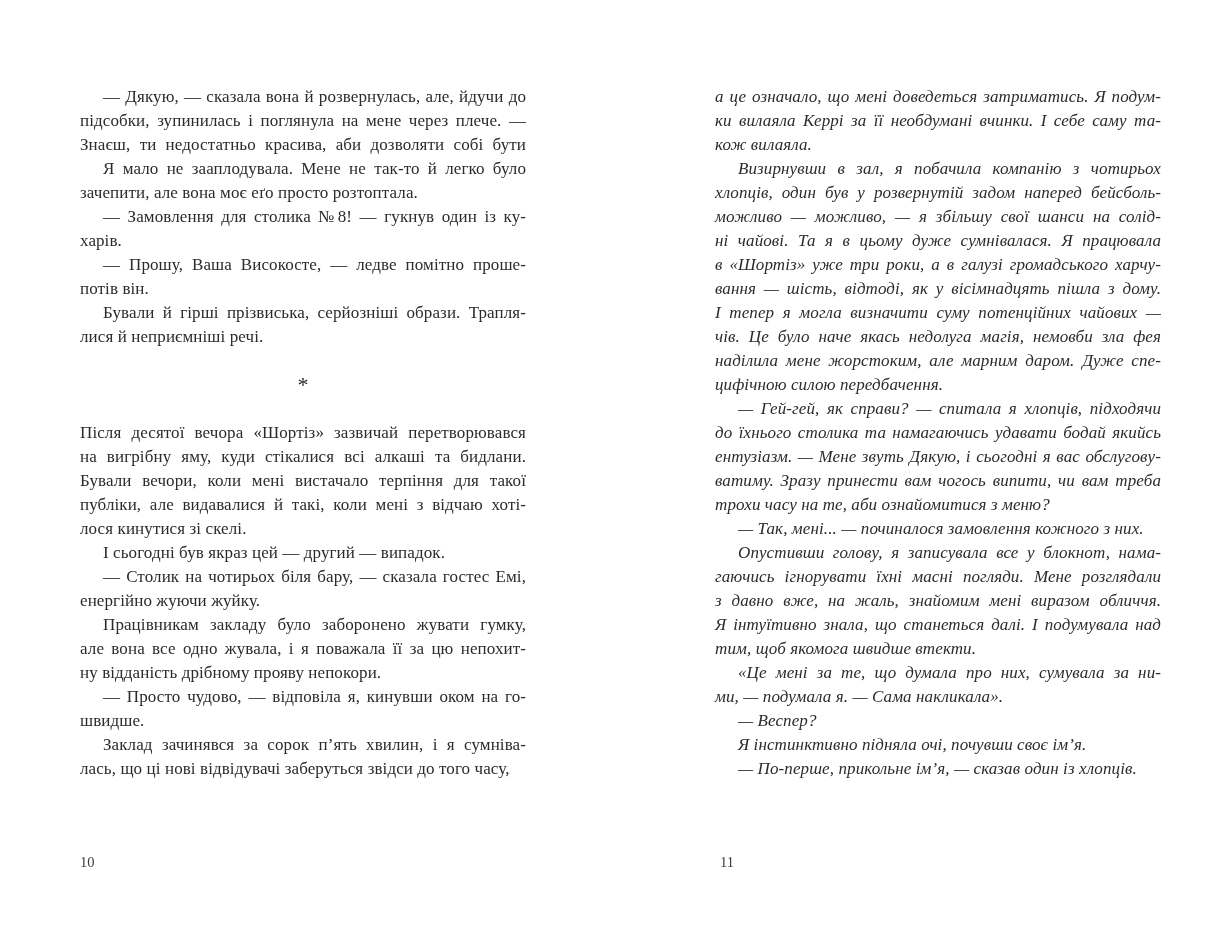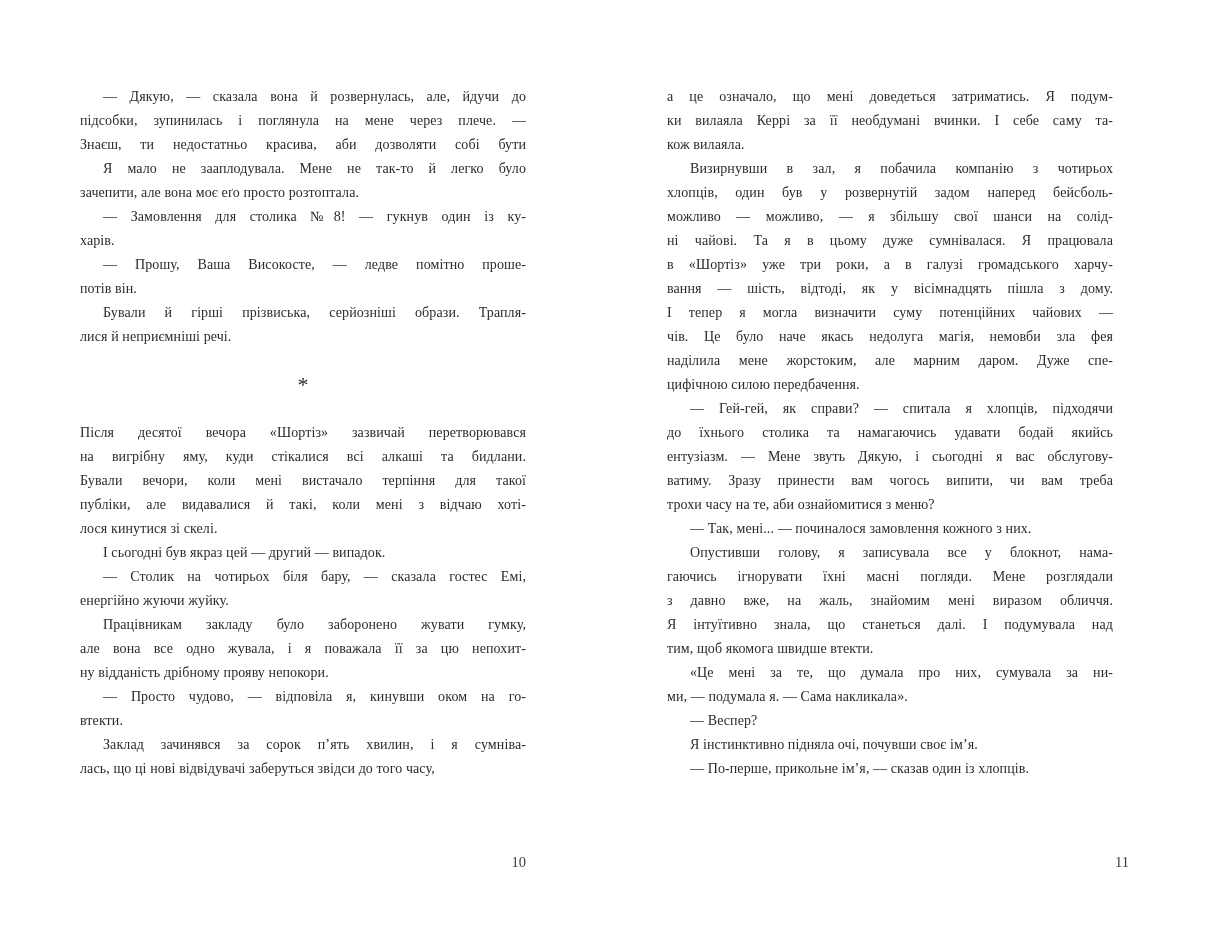--- a/index.html
+++ b/index.html
@@ -14,50 +14,50 @@
     font-family: "Liberation Serif", "DejaVu Serif", serif;
     overflow: hidden;
   }
   .page {
     position: absolute;
     top: 85px;
     width: 446px;
     color: #2b2b2b;
   }
   .page-left  { left: 80px; }
-  .page-right { left: 667px; }
+  .page-right { left: 715px; font-style: italic; }
   .para { margin: 0; }
   .line {
-    font-size: 14px;
+    font-size: 17px;
     line-height: 24px;
     text-align: justify;
     text-align-last: justify;
     white-space: normal;
     letter-spacing: 0.1px;
   }
   .line.last { text-align-last: left; }
   .line.indent { text-indent: 23px; }
   .sep {
     height: 72px;
     display: flex;
     align-items: center;
     justify-content: center;
     font-size: 22px;
     color: #2b2b2b;
   }
   .pagenum {
     position: absolute;
     top: 854px;
     width: 446px;
-    text-align: right;
+    text-align: left;
     font-size: 14.5px;
     color: #3c3c3c;
   }
   .pagenum-left  { left: 80px; }
-  .pagenum-right { left: 683px; }
+  .pagenum-right { left: 720px; }
 </style>
 </head>
 <body>
 
 <div class="page page-left">
     <div class="para">
       <div class="line indent">— Дякую, — сказала вона й розвернулась, але, йдучи до</div>
       <div class="line">підсобки, зупинилась і поглянула на мене через плече. —</div>
       <div class="line">Знаєш, ти недостатньо красива, аби дозволяти собі бути</div>
     </div>
@@ -92,21 +92,21 @@
       <div class="line indent">— Столик на чотирьох біля бару, — сказала гостес Емі,</div>
       <div class="line last">енергійно жуючи жуйку.</div>
     </div>
     <div class="para">
       <div class="line indent">Працівникам закладу було заборонено жувати гумку,</div>
       <div class="line">але вона все одно жувала, і я поважала її за цю непохит-</div>
       <div class="line last">ну відданість дрібному прояву непокори.</div>
     </div>
     <div class="para">
       <div class="line indent">— Просто чудово, — відповіла я, кинувши оком на го-</div>
-      <div class="line last">втекти.</div>
+      <div class="line last">швидше.</div>
     </div>
     <div class="para">
       <div class="line indent">Заклад зачинявся за сорок п’ять хвилин, і я сумніва-</div>
       <div class="line last">лась, що ці нові відвідувачі заберуться звідси до того часу,</div>
     </div>
   </div>
 
 <div class="page page-right">
     <div class="para">
       <div class="line">а це означало, що мені доведеться затриматись. Я подум-</div>

